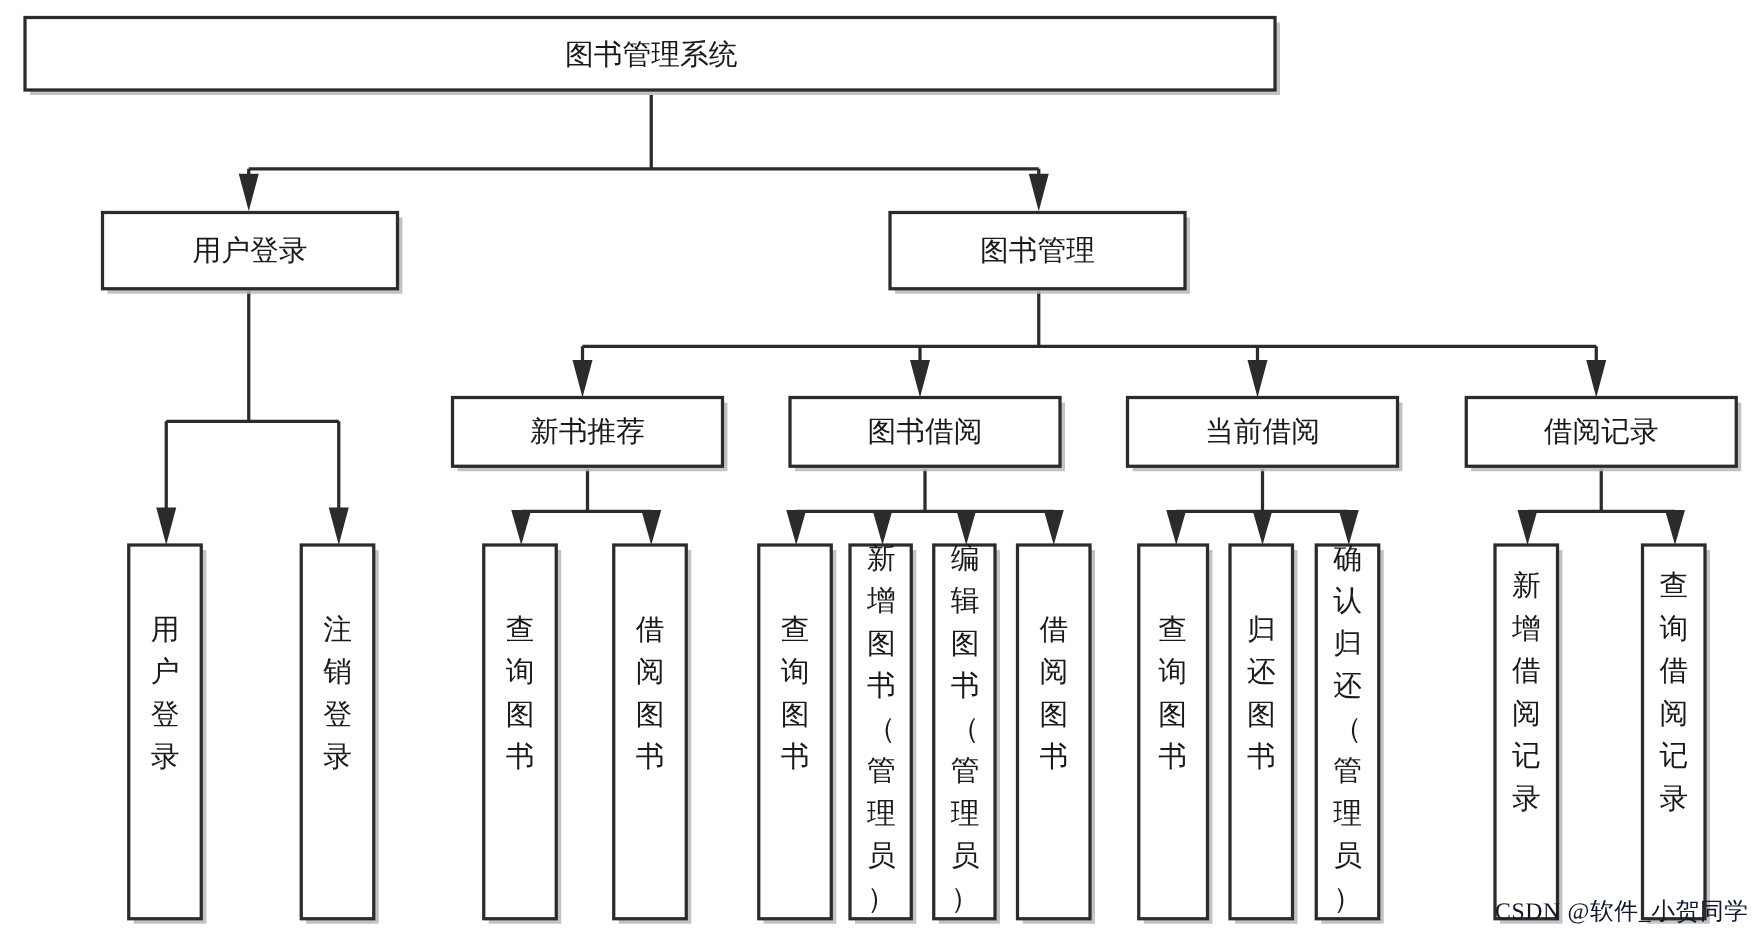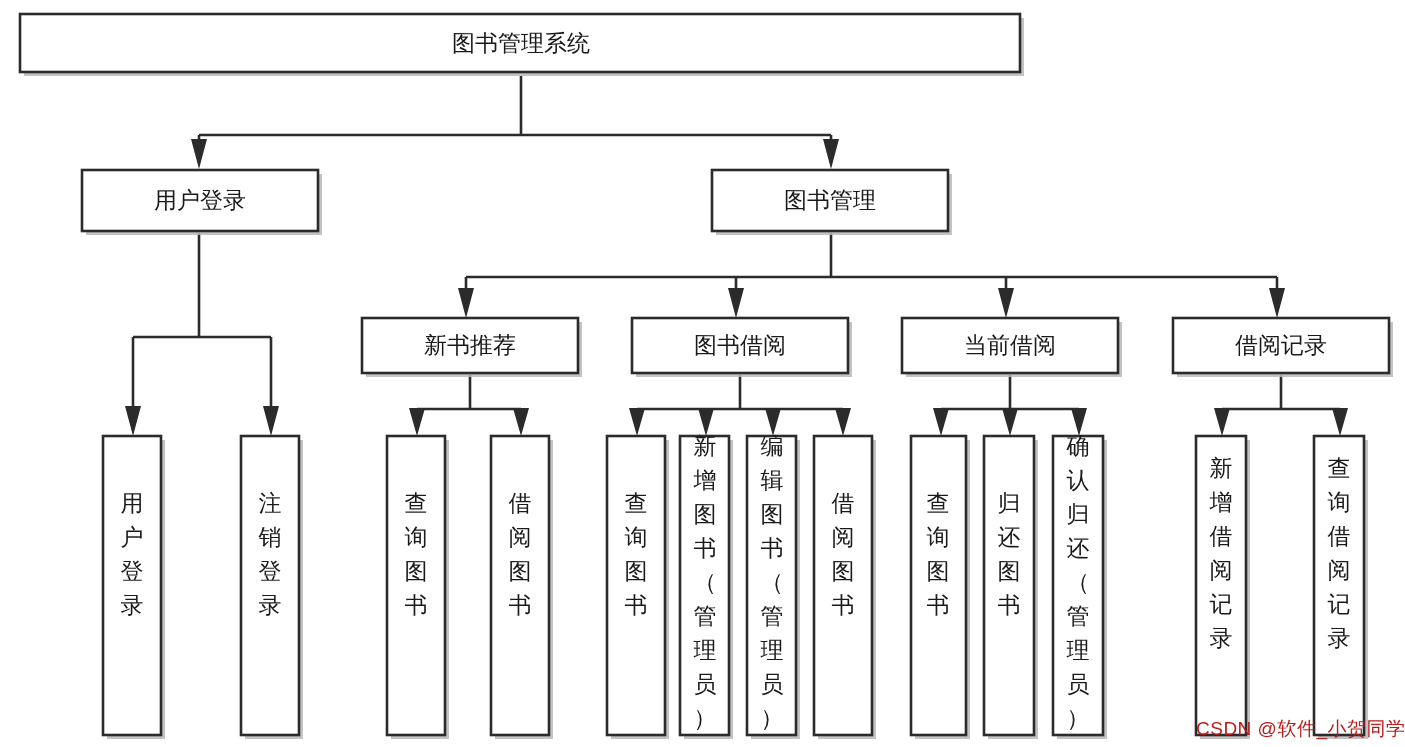--- a/index.html
+++ b/index.html
@@ -56,23 +56,23 @@
   .node-label-v {
     font-family: "Liberation Sans", "DejaVu Sans", sans-serif;
     font-size: 23px;
     fill: #1a1a1a;
     text-anchor: middle;
     dominant-baseline: middle;
     white-space: pre;
   }
   .watermark {
     position: absolute;
-    font-family: Liberation Sans, sans-serif;
+    font-family: Liberation Serif, serif;
     font-size: 19px;
-    color: #b91c1c;
+    color: #0f172a;
     letter-spacing: 0.5px;
     white-space: nowrap;
     pointer-events: none;
   }
 </style>
 </head>
 <body>
 
 <div id="stage">
 

